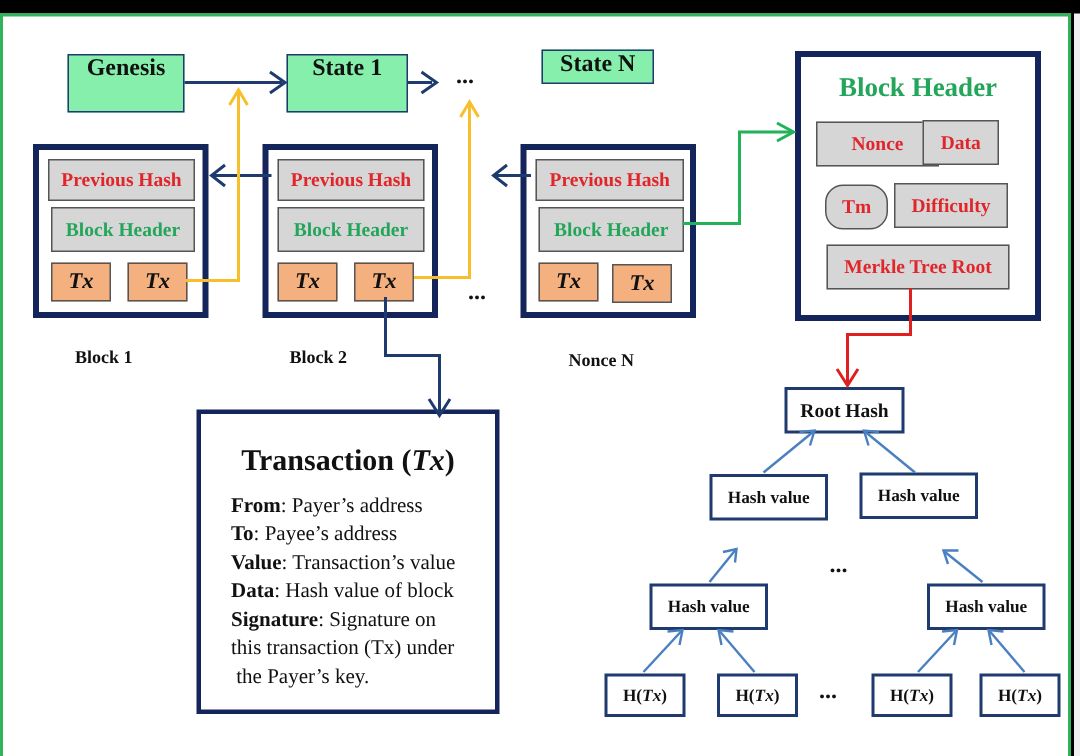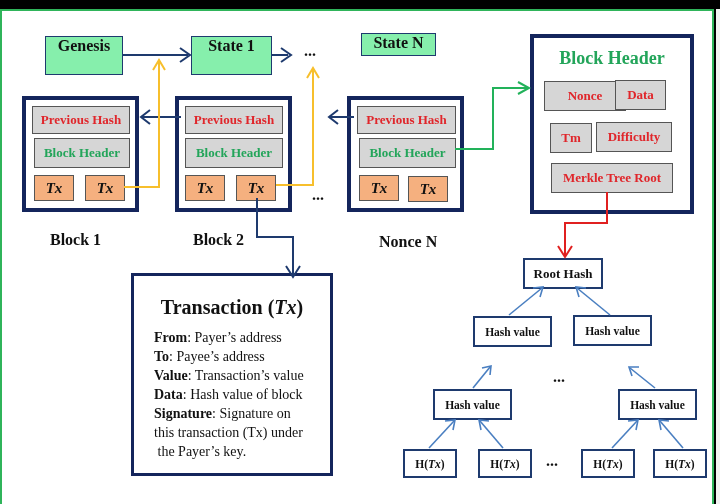--- a/index.html
+++ b/index.html
@@ -6,21 +6,21 @@
   body{width:720px;height:504px;background:#000;position:relative;overflow:hidden;font-family:"Liberation Serif",serif;}
   #canvas{position:absolute;left:0;top:9px;width:714px;height:495px;background:#fff;border-left:2px solid #2fb45a;border-top:2px solid #2fb45a;border-right:2px solid #2fb45a;box-sizing:border-box;}
   #rstrip{position:absolute;left:716px;top:9px;width:4px;height:495px;background:#f2f2f2;}
   .abs{position:absolute;box-sizing:border-box;}
   .tbox{background:#86efac;border:1.5px solid #1e3a6e;display:flex;align-items:flex-start;justify-content:center;font-weight:bold;font-size:16px;color:#111;}
   .block{background:#ffffff;border:4px solid #14255c;}
   .gbox{background:#d6d6d6;border:1.5px solid #555;display:flex;align-items:center;justify-content:center;font-weight:bold;font-size:13px;}
   .red{color:#e0262b;}
   .green{color:#23a55a;}
   .tx{background:#f5b07f;border:1.5px solid #555;display:flex;align-items:center;justify-content:center;font-weight:bold;font-style:italic;font-size:15px;color:#111;}
-  .lbl{font-weight:bold;font-size:16px;color:#111;white-space:nowrap;}
+  .lbl{font-weight:bold;font-size:12px;color:#111;white-space:nowrap;}
   .dots{font-weight:bold;font-size:16px;color:#111;}
   .htbox{background:#fff;border:2px solid #1e3a6e;display:flex;align-items:center;justify-content:center;font-weight:bold;font-size:11.5px;color:#111;}
   .htbox i{font-style:italic;}
   #txcard{background:#fff;border:3px solid #14255c;}
   #txcard .title{position:absolute;left:0;right:0;top:20px;text-align:center;font-weight:bold;font-size:20px;color:#111;}
   #txcard .lines{position:absolute;left:20px;top:52px;font-size:14px;line-height:19px;color:#111;}
   #txcard .lines b{font-weight:bold;}
   svg#wires{position:absolute;left:0;top:0;width:720px;height:504px;pointer-events:none;}
 </style>
 </head>
@@ -63,21 +63,21 @@
   <div class="abs gbox green" style="left:8px;top:38px;width:97px;height:30px;">Block Header</div>
   <div class="abs tx" style="left:8px;top:75px;width:40px;height:26px;">Tx</div>
   <div class="abs tx" style="left:57px;top:76px;width:40px;height:26px;">Tx</div>
 </div>
 <div class="abs lbl" style="left:379px;top:233px;">Nonce N</div>
 
 <div class="abs block" style="left:530px;top:34px;width:164px;height:180px;">
   <div class="abs green" style="left:0;right:0;top:10px;text-align:center;font-weight:bold;font-size:18px;">Block Header</div>
   <div class="abs gbox red" style="left:10px;top:43px;width:82px;height:30px;">Nonce</div>
   <div class="abs gbox red" style="left:81px;top:42px;width:51px;height:30px;">Data</div>
-  <div class="abs gbox red" style="left:16px;top:85px;width:42px;height:30px;">Tm</div>
+  <div class="abs gbox red" style="left:16px;top:85px;width:42px;height:30px;border-radius:12px;">Tm</div>
   <div class="abs gbox red" style="left:62px;top:84px;width:76px;height:30px;">Difficulty</div>
   <div class="abs gbox red" style="left:17px;top:125px;width:122px;height:30px;">Merkle Tree Root</div>
 </div>
 
 <div class="abs" id="txcard" style="left:131px;top:273px;width:202px;height:203px;">
   <div class="title"><span>Transaction (</span><i>Tx</i><span>)</span></div>
   <div class="lines">
     <div><b>From</b><span>: Payer’s address</span></div>
     <div><b>To</b><span>: Payee’s address</span></div>
     <div><b>Value</b><span>: Transaction’s value</span></div>

